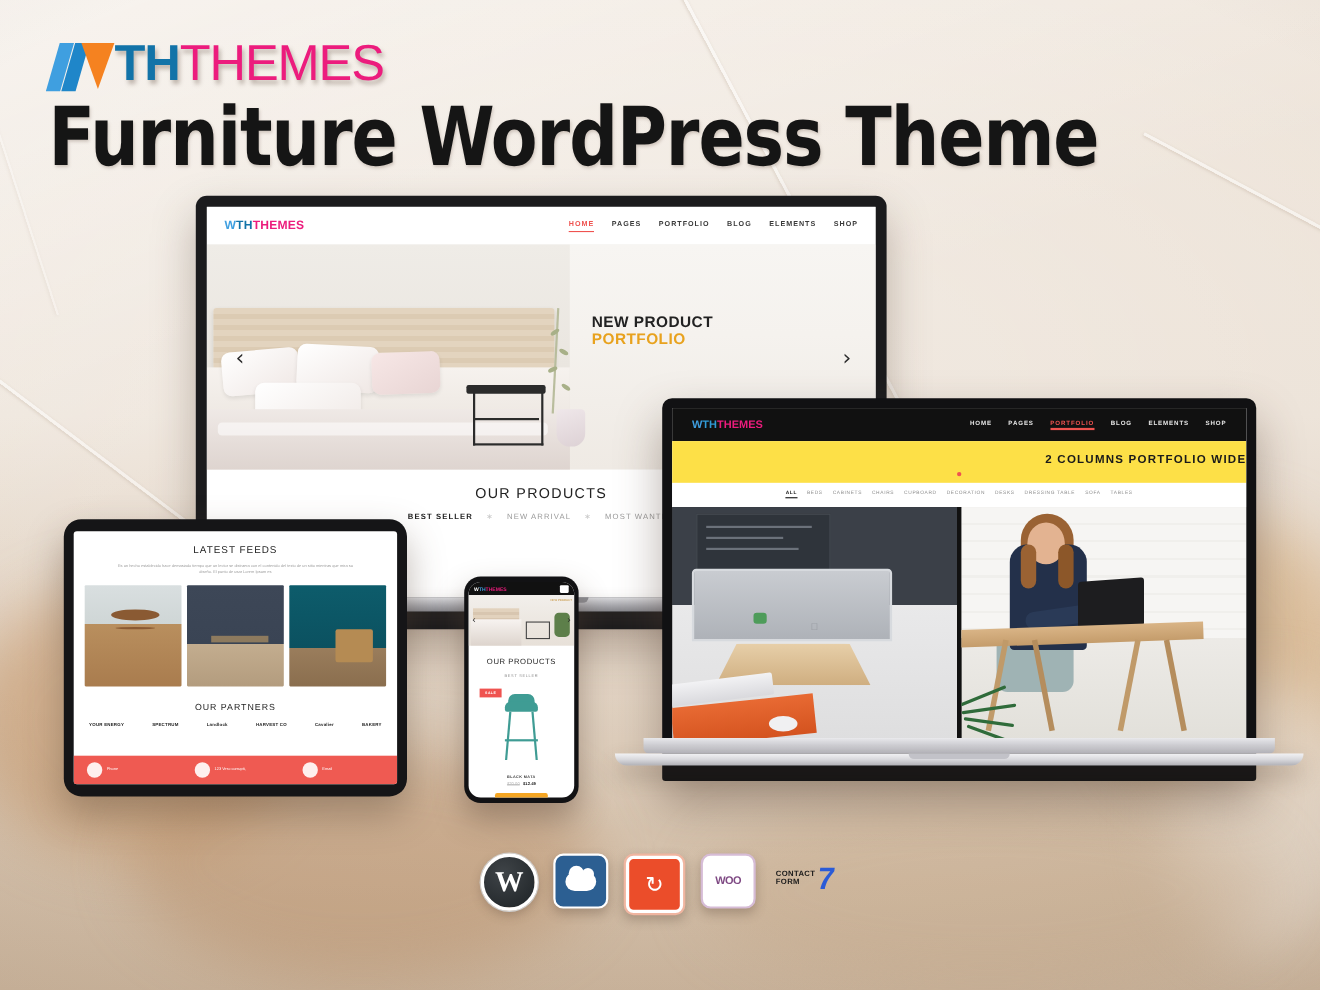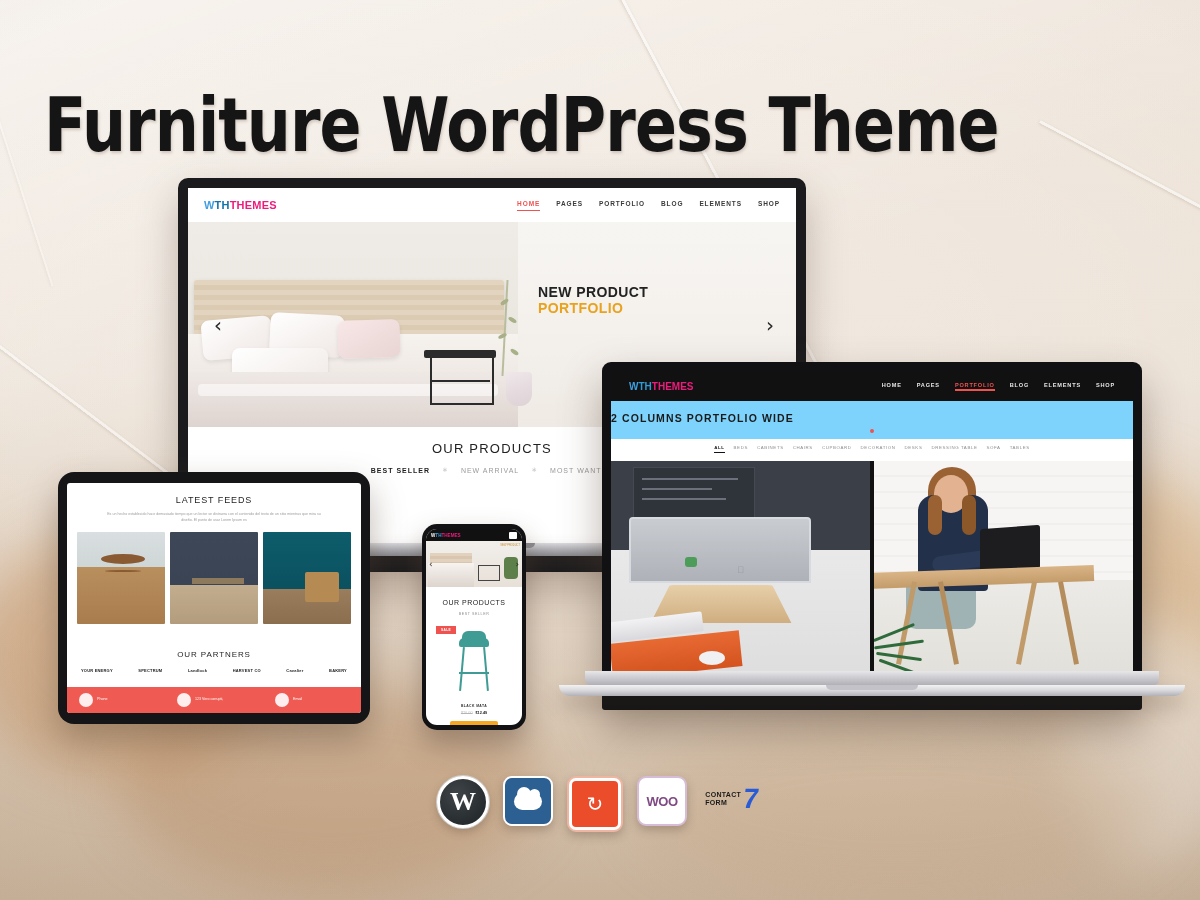--- a/index.html
+++ b/index.html
@@ -115,21 +115,21 @@
     border-radius:0 0 11px 11px;position:relative;box-shadow:0 10px 20px rgba(90,70,55,.32);}
   .laptopB .base:after{content:"";position:absolute;left:50%;top:0;transform:translateX(-50%);
     width:92px;height:5px;background:#c2c2c8;border-radius:0 0 7px 7px;}
 
   .siteB-nav{height:30px;background:#111;display:flex;align-items:center;padding:0 18px;}
   .siteB-nav .lg{font-size:10px;font-weight:bold;}
   .navB{margin-left:auto;display:flex;gap:15px;font-size:5.6px;font-weight:bold;letter-spacing:.8px;color:#e6e6e6;}
   .navB .it{position:relative;padding-bottom:3px;}
   .navB .it.act{color:#ef5350;}
   .navB .it.act:after{content:"";position:absolute;left:0;right:0;bottom:0;height:1.4px;background:#ef5350;}
-  .siteB-head{background:#7dd3fc;text-align:left;padding:11px 0 6px;}
+  .siteB-head{background:#fde047;text-align:right;padding:11px 0 6px;}
   .siteB-head .tt{font-size:10.5px;font-weight:bold;letter-spacing:1.1px;color:#1a1a1a;}
   .siteB-head .dot{width:4px;height:4px;border-radius:50%;background:#ef5350;margin:5px auto 0;}
   .filtB{display:flex;justify-content:center;gap:9px;font-size:4.4px;letter-spacing:.6px;color:#8e8e8e;padding:6px 0 8px;background:#fff;}
   .filtB .on{color:#111;font-weight:bold;border-bottom:1px solid #111;padding-bottom:2px;}
   .gridB{display:flex;height:212px;background:#111;}
   .gridB .cell{flex:1;position:relative;overflow:hidden;}
   .gridB .cell+.cell{border-left:4px solid #111;}
 
   
   .imac-bg{position:absolute;inset:0;background:linear-gradient(180deg,#3b4048 0%,#3b4048 42%,#e9e9ea 42%,#dededf 100%);}
@@ -170,21 +170,21 @@
   .tab-tt{text-align:center;font-size:9px;letter-spacing:.9px;color:#1e1e1e;padding-top:12px;font-weight:500;}
   .tab-sub{text-align:center;font-size:3.6px;color:#9c9c9c;line-height:1.8;padding:6px 34px 0;}
   .feeds{display:flex;gap:5px;padding:8px 10px 0;}
   .feeds .f{flex:1;height:92px;border-radius:1px;position:relative;overflow:hidden;}
   .f1{background:linear-gradient(180deg,#d9dfe0 0%,#cfd6d6 38%,#b98f5e 38%,#a97c4e 100%);}
   .f1:after{content:"";position:absolute;left:24px;top:22px;width:44px;height:10px;border-radius:50%;background:#8a5a33;box-shadow:0 12px 0 -4px #8a5a33;}
   .f2{background:linear-gradient(180deg,#3d4757 0%,#3a4454 58%,#c3ad8f 58%,#b39c7e 100%);}
   .f2:after{content:"";position:absolute;left:22px;top:46px;width:52px;height:6px;background:#8d7a5e;}
   .f3{background:linear-gradient(180deg,#0d5c6b 0%,#0b5160 62%,#9a7d5c 62%,#8a6e4e 100%);}
   .f3:after{content:"";position:absolute;left:42px;top:40px;width:34px;height:30px;background:#b58b53;border-radius:2px;}
-  .tab-ptt{text-align:center;font-size:8px;letter-spacing:.9px;color:#1e1e1e;padding-top:26px;font-weight:500;}
+  .tab-ptt{text-align:center;font-size:8px;letter-spacing:.9px;color:#1e1e1e;padding-top:14px;font-weight:500;}
   .partners{display:flex;justify-content:space-between;padding:9px 14px 0;align-items:center;}
   .partners .p{font-size:4px;color:#1b1b1b;text-align:center;line-height:1.3;font-weight:bold;letter-spacing:.2px;}
   .tab-foot{position:absolute;left:0;right:0;bottom:0;height:26px;background:#ef5a52;display:flex;align-items:center;}
   .tab-foot .ci{flex:1;display:flex;align-items:center;gap:4px;padding-left:12px;color:#fff;}
   .tab-foot .circ{width:14px;height:14px;border-radius:50%;background:rgba(255,255,255,.9);}
   .tab-foot .cl{font-size:3.6px;line-height:1.5;}
 
   
   .phone{position:absolute;left:422px;top:524px;width:104px;z-index:8;}
   .phone .bezel{background:#121214;border-radius:15px;padding:5px 4px;box-shadow:0 14px 28px rgba(85,65,50,.42);}
@@ -225,21 +225,21 @@
     border:3px solid #fff;box-shadow:0 0 0 1px #cfcfcf,0 4px 10px rgba(80,60,48,.3);}
   .pb-wp span{color:#fff;font-size:26px;font-weight:bold;font-family:"Liberation Serif",serif;line-height:1;}
   .pb-sl{background:#2c5f92;border:2px solid #fff;}
   .pb-sl .cloud{width:28px;height:17px;background:#fff;border-radius:10px;position:relative;}
   .pb-sl .cloud:before{content:"";position:absolute;left:3px;top:-6px;width:14px;height:14px;border-radius:50%;background:#fff;}
   .pb-sl .cloud:after{content:"";position:absolute;right:2px;top:-4px;width:11px;height:11px;border-radius:50%;background:#fff;}
   .pb-vc{background:#fff;border:2px solid #f0b5a0;padding:3px;}
   .pb-vc .in{width:100%;height:100%;background:#eb4d2a;border-radius:4px;display:flex;align-items:center;justify-content:center;
     color:#fff;font-size:20px;font-family:"DejaVu Sans",sans-serif;}
   .pb-wc{background:#fff;border:2px solid #d6bcd6;}
-  .pb-wc .in{color:#7f4a84;font-size:13px;font-weight:bold;letter-spacing:-.5px;}
+  .pb-wc .in{color:#7f4a84;font-size:10px;font-weight:bold;letter-spacing:-.5px;}
   .pb-cf{background:transparent;box-shadow:none;width:62px;}
   .pb-cf .tx{font-size:7px;font-weight:bold;color:#1a1a1a;line-height:1.15;letter-spacing:.3px;}
   .pb-cf .sev{font-size:28px;font-weight:bold;color:#2a5bd7;font-family:"Liberation Sans",sans-serif;margin-left:2px;
     transform:skewX(-8deg);display:inline-block;}
 
   
   .footer{position:absolute;left:0;right:0;bottom:0;height:52px;background:#fff;display:flex;
     align-items:center;justify-content:center;border-top:1px solid #d6cec6;z-index:10;}
   .footer .ft{font-size:23px;color:#141414;letter-spacing:-.2px;white-space:nowrap;
     font-family:"Liberation Sans Narrow","DejaVu Sans Condensed","Liberation Sans",sans-serif;transform:scaleX(.96);}
@@ -257,20 +257,25 @@
   <div class="panel-line pl4"></div>
   <div class="panel-line pl5"></div>
   <div class="blob b1"></div>
   <div class="blob b2"></div>
   <div class="blob b3"></div>
   <div class="blob b4"></div>
   <div class="blob b5"></div>
   <div class="blob b6"></div>
   <div class="vign"></div>
 
+  <div class="logo-top">
+    <span class="wl">
+      <i class="lg-w1"></i><i class="lg-w2"></i><i class="lg-v"></i>
+    </span><span class="th">TH</span><span class="themes">THEMES</span>
+  </div>
 
   <div class="headline">Furniture WordPress Theme</div>
 
   <div class="laptopA">
     <div class="bezel">
       <div class="screen">
 
         <div class="siteA-nav">
           <div class="lg"><span style="color:#3f9fe0">W</span><span style="color:#1273a8">TH</span><span style="color:#ec1c7d">THEMES</span></div>
           <div class="nav-menu">

